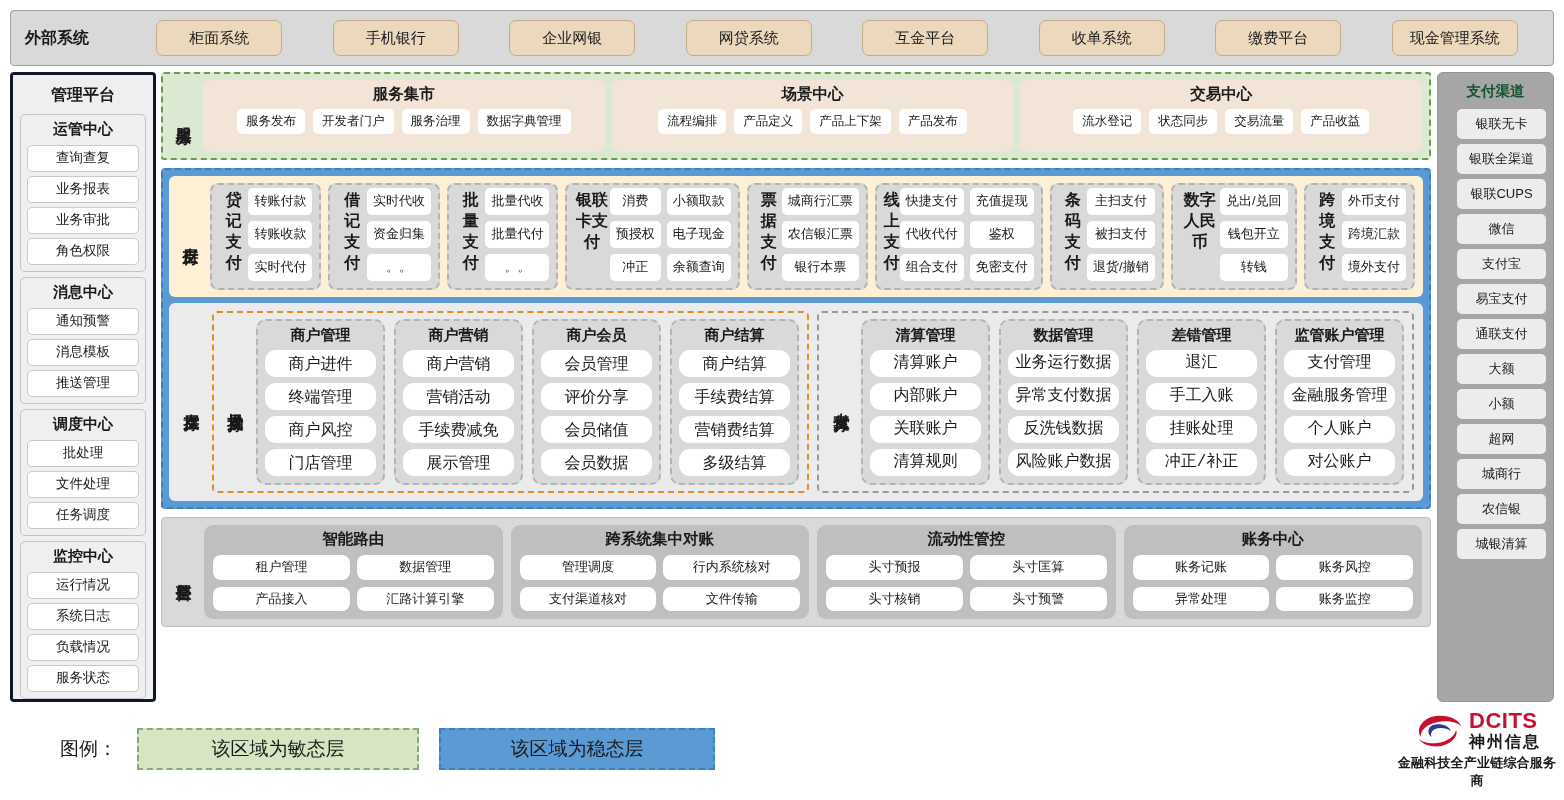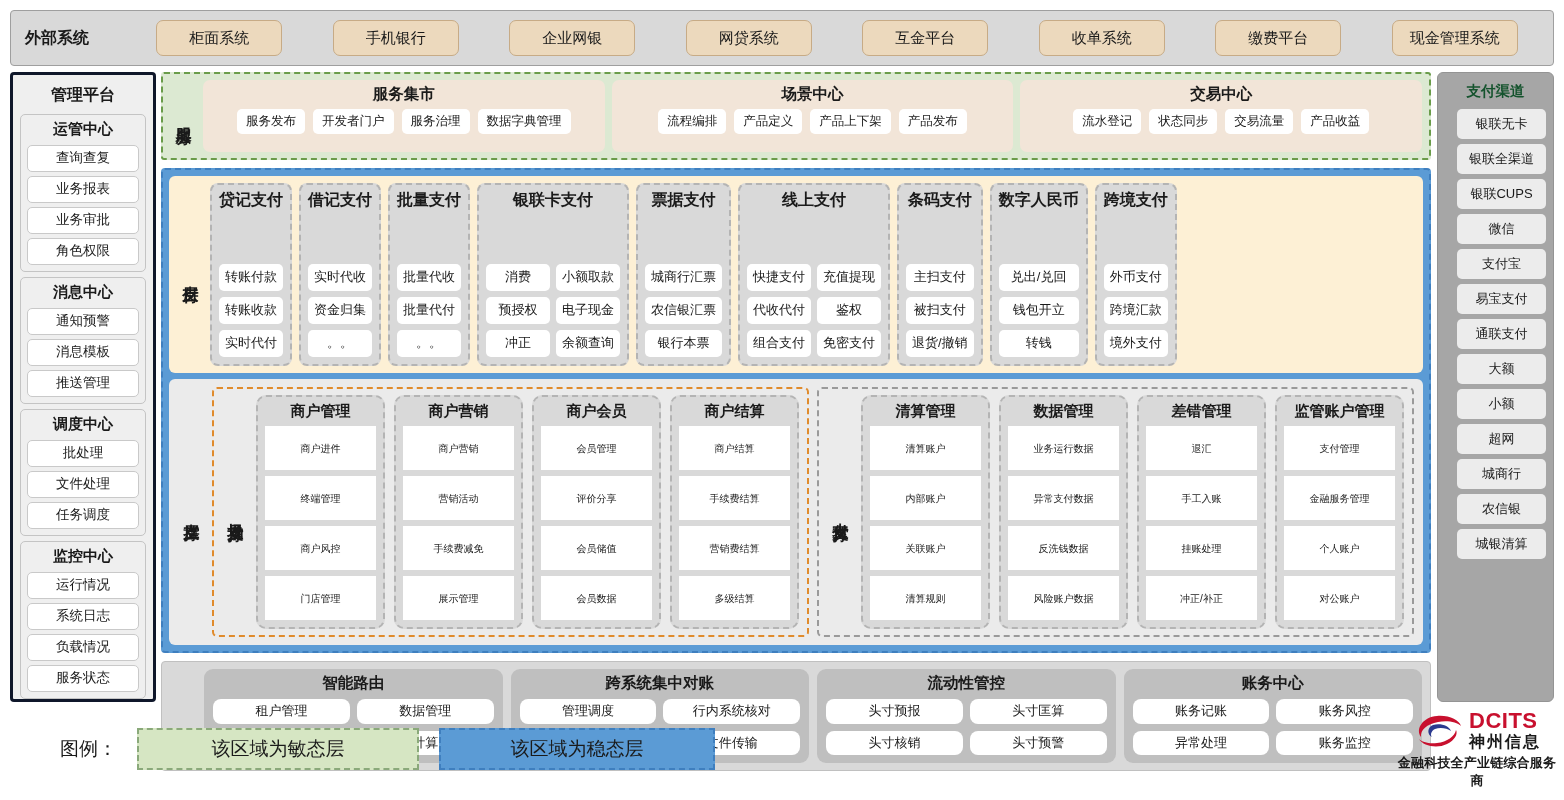--- a/index.html
+++ b/index.html
@@ -94,44 +94,44 @@
   }
 
   
   .pay-layer {
     background: #fdf0d5; border-radius: 6px;
     padding: 7px 8px; display: flex; align-items: stretch; gap: 7px;
   }
   .pay-groups { display: flex; gap: 7px; flex: 1; }
   .pay-group {
     background: #d9d9d9; border: 2px dashed #b4b4b4; border-radius: 8px;
-    padding: 3px 7px 7px; display: flex; flex-direction: column; gap: 48px;
+    padding: 3px 7px 7px; display: flex; flex-direction: row;
   }
   .pay-group-title { font-size: 16px; font-weight: bold; text-align: center; padding: 2px 0 5px; }
   .pay-grid { display: grid; gap: 6px; }
   .pay-grid.c1 { grid-template-columns: 1fr; }
   .pay-grid.c2 { grid-template-columns: 1fr 1fr; }
   .pay-chip { height: 27px; font-size: 13px; border: none; padding: 0 6px; }
 
   
   .sup-layer {
     background: #ebebeb; border-radius: 6px;
     padding: 8px 9px; display: flex; align-items: stretch; gap: 8px;
   }
   .sup-zone { display: flex; align-items: stretch; gap: 8px; padding: 6px 8px; flex: 1; }
   .sup-zone.scene { border: 2px dashed #e08b2c; border-radius: 5px; }
-  .sup-zone.paysup { border: 2px dashed #9a9a9a; border-radius: 5px; }
+  .sup-zone.paysup { border: 2px dashed #9a9a9a; border-radius: 5px; font-family: Liberation Mono, monospace; }
   .sup-groups { display: flex; gap: 9px; flex: 1; }
   .sup-group {
     background: #d9d9d9; border: 2px dashed #b4b4b4; border-radius: 10px;
     padding: 3px 7px 7px; display: flex; flex-direction: column; flex: 1;
   }
   .sup-group-title { font-size: 15px; font-weight: bold; text-align: center; padding: 2px 0 5px; }
   .sup-chips { display: flex; flex-direction: column; gap: 6px; }
-  .sup-chip { height: 44px; font-size: 10px; border: none; padding: 0 5px; border-radius: 0; }
+  .sup-chip { height: 27px; font-size: 16px; border: none; padding: 0 5px; border-radius: 11px; }
 
   
   .int-layer {
     margin-top: 8px;
     background: #d9d9d9; border: 1px solid #c0c0c0; border-radius: 4px;
     padding: 7px 8px; display: flex; align-items: stretch; gap: 8px; height: 110px;
   }
   .int-card {
     background: #bfbfbf; border-radius: 9px; flex: 1;
     padding: 3px 9px 8px; display: flex; flex-direction: column;

